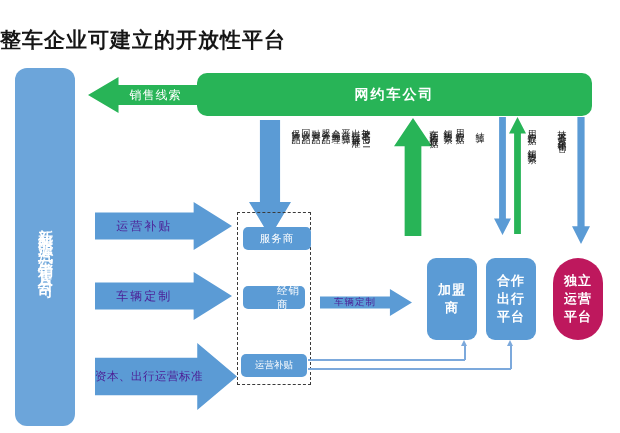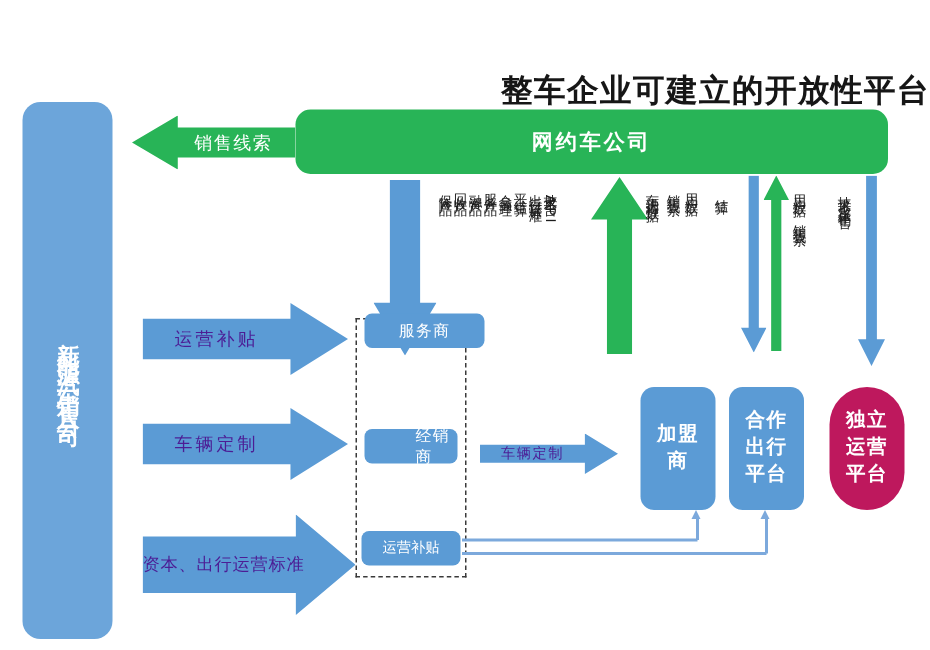--- a/index.html
+++ b/index.html
@@ -1,21 +1,21 @@
 <!DOCTYPE html>
 <html><head>
 <meta charset="utf-8">
 <style>
   * { margin:0; padding:0; box-sizing:border-box; }
   html,body { background:#ffffff; }
   body { font-family:"DejaVu Sans","Liberation Sans",sans-serif; }
   .canvas { position:relative; width:620px; height:433px; background:#fff; overflow:hidden; }
 
-  .title { position:absolute; top:26px; left:0; width:620px; text-align:right;
-           font-size:21px; font-weight:700; color:#161616; letter-spacing:1px;margin-top:20px; }
+  .title { position:absolute; top:26px; left:0; width:620px; text-align:left;
+           font-size:21px; font-weight:700; color:#161616; letter-spacing:1px; }
 
   
   .tall-box { position:absolute; left:15px; top:68px; width:60px; height:358px;
               background:#6CA5DA; border-radius:12px; display:flex; align-items:center; justify-content:center; }
   .tall-box .vtext { writing-mode:vertical-rl; text-orientation:upright; color:#fff;
                      font-size:15px; font-weight:600; letter-spacing:7px; }
 
   
   .green-bar { position:absolute; left:197px; top:73px; width:395px; height:43px;
                background:#28B457; border-radius:10px; display:flex; align-items:center; justify-content:center;
@@ -57,21 +57,21 @@
   
   .a-mid { left:320px; top:289px; width:92px; height:27px;
         clip-path:polygon(0 28%, 76% 28%, 76% 0, 100% 50%, 76% 100%, 76% 72%, 0 72%); }
   .a-mid .lbl { width:76%; font-size:9.5px; letter-spacing:1px; }
 
   
   .dashed-box { position:absolute; left:237px; top:212px; width:74px; height:173px;
                 border:1.5px dashed #3a3a3a; background:transparent; }
   .small-box { position:absolute; background:#5B9BD5; border-radius:5px; color:#fff;
                display:flex; align-items:center; justify-content:center; font-size:10.5px; letter-spacing:1px; }
-  .sb1 { left:243px; top:209px; width:80px; height:23px; }
+  .sb1 { left:243px; top:227px; width:68px; height:23px; }
   .sb2 { left:243px; top:286px; width:62px; height:23px;padding-left:34px; }
   .sb3 { left:241px; top:354px; width:66px; height:23px; font-size:9.5px; letter-spacing:0; }
 
   
   .big-box { position:absolute; top:258px; width:50px; height:82px; border-radius:9px;
              background:#5B9BD5; display:flex; align-items:center; justify-content:center; }
   .big-box .txt { width:30px; color:#fff; font-size:13px; font-weight:700; line-height:1.4;
                   text-align:center; word-break:break-all; letter-spacing:1px; }
   .bb1 { left:427px; }
   .bb2 { left:486px; }

